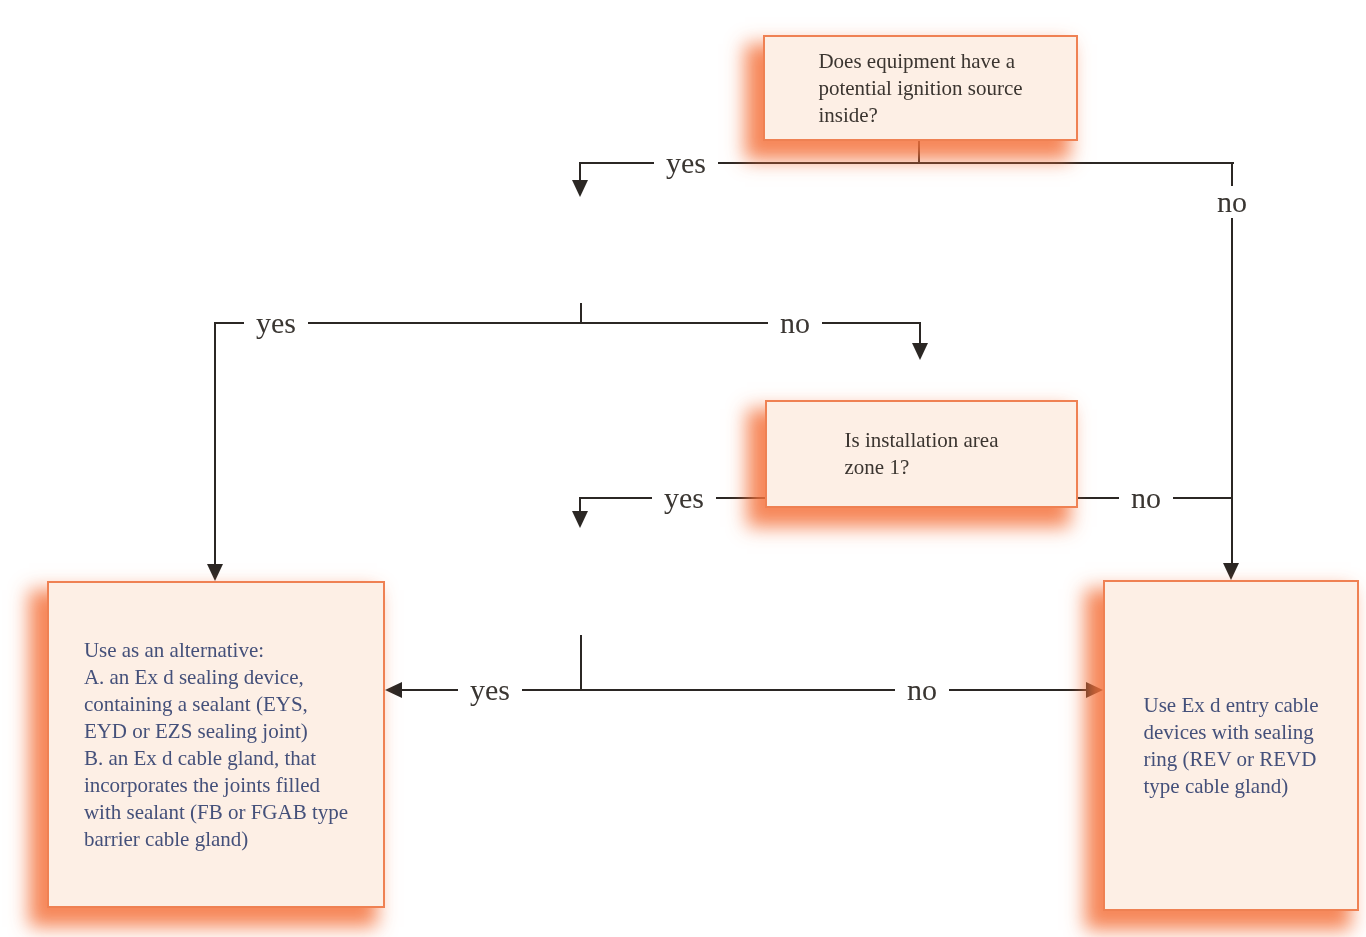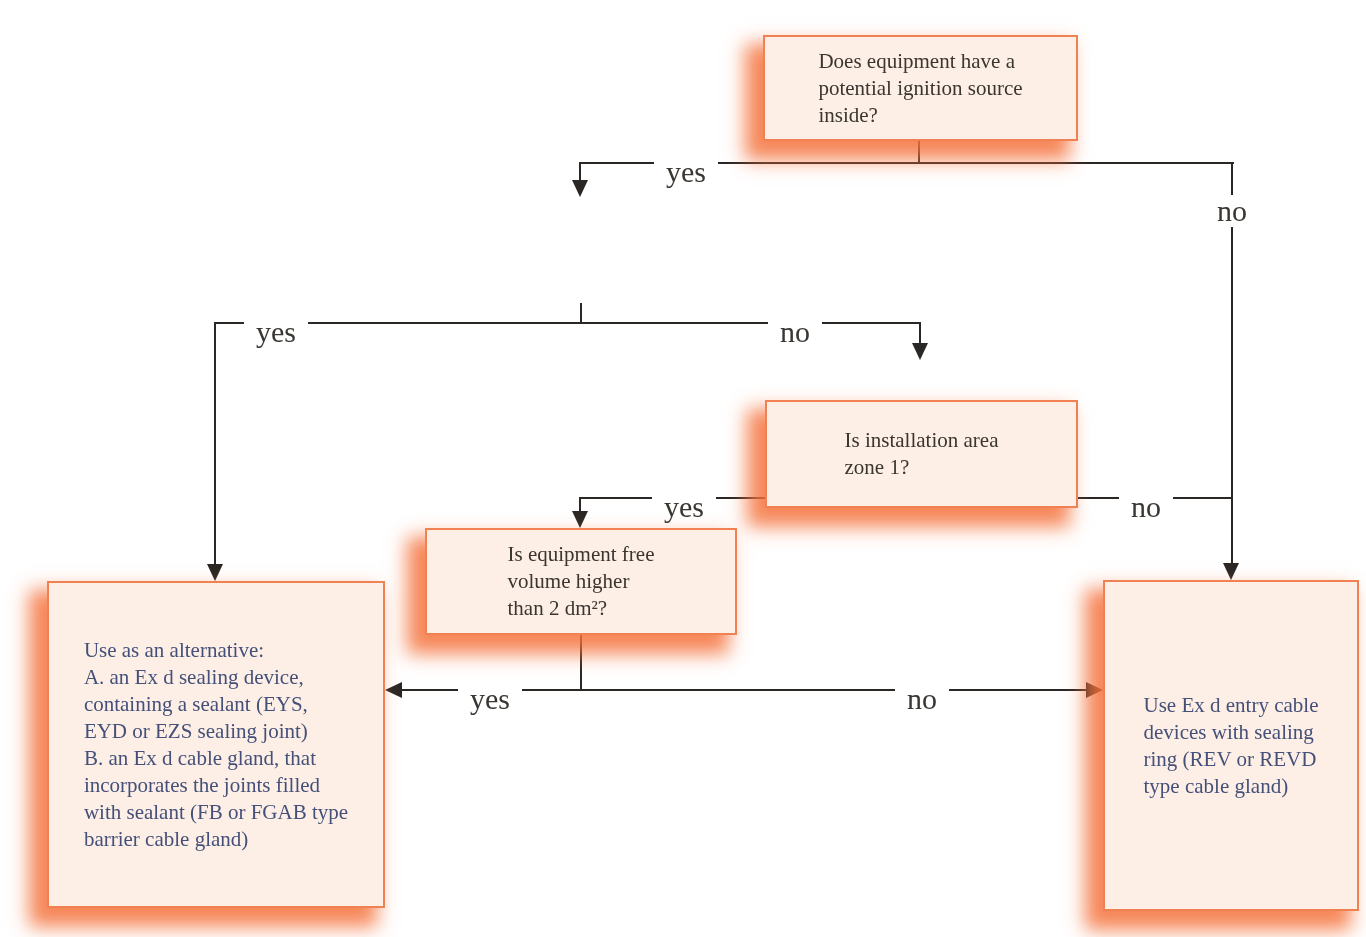--- a/index.html
+++ b/index.html
@@ -31,21 +31,20 @@
   .arr.left{border-top:8px solid transparent;border-bottom:8px solid transparent;border-right:17px solid #2b2724;}
   .arr.right{border-top:8px solid transparent;border-bottom:8px solid transparent;border-left:17px solid #2b2724;}
   .elabel{
     position:absolute;
     transform:translate(-50%,-50%);
     background:#ffffff;
     color:#3a3632;
     font-size:30px;line-height:32px;
     padding:0 12px;
     white-space:nowrap;
-    margin-top:9px;
   }
 </style>
 </head>
 <body>
 
 <div class="stage">
 
   <div class="vline" style="left:918px;top:140px;height:24px;"></div>
   <div class="hline" style="left:579px;top:162px;width:655px;"></div>
   <div class="vline" style="left:579px;top:162px;height:20px;"></div>
@@ -80,23 +79,20 @@
   <div class="elabel" style="left:922px;top:690px;">no</div>
 
   <div class="node question" style="left:763px;top:35px;width:315px;height:106px;">Does equipment have a
 potential ignition source
 inside?</div>
 
 
   <div class="node question" style="left:765px;top:360px;width:313px;height:108px;margin-top:40px;">Is installation area
 zone 1?</div>
 
-  <div class="node question" style="left:425px;top:528px;width:312px;height:107px;">Is equipment free
-volume higher
-than 2 dm²?</div>
 
   <div class="node outcome" style="left:1103px;top:580px;width:256px;height:331px;">Use Ex d entry cable
 devices with sealing
 ring (REV or REVD
 type cable gland)</div>
 
   <div class="node outcome" style="left:47px;top:581px;width:338px;height:327px;">Use as an alternative:
 A. an Ex d sealing device,
 containing a sealant (EYS,
 EYD or EZS sealing joint)

